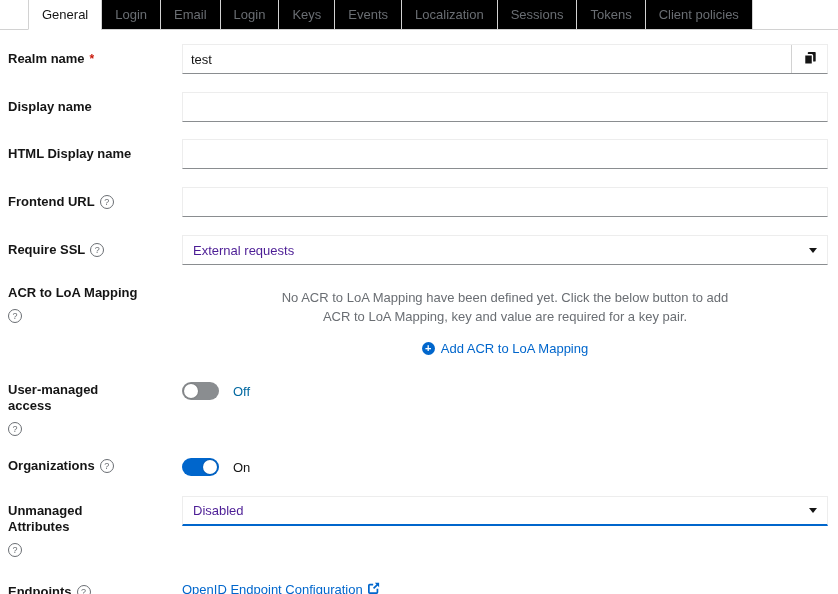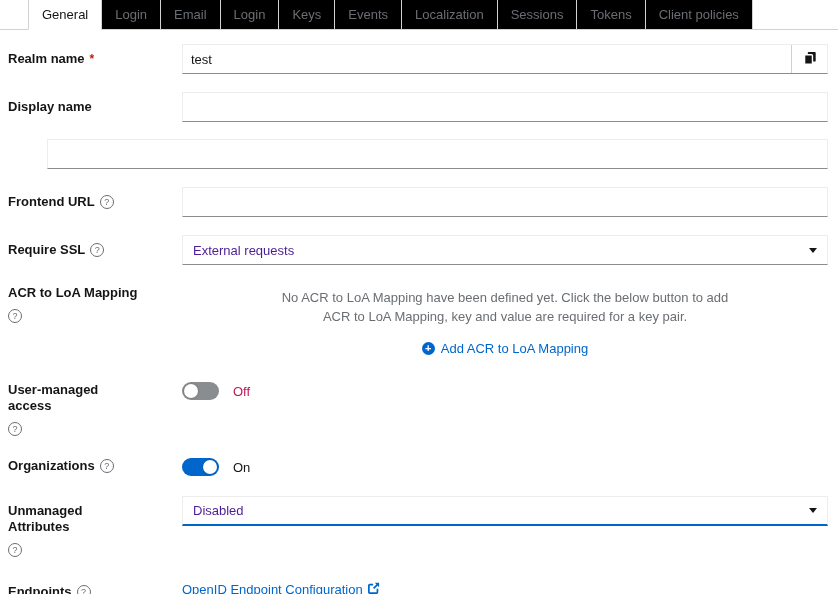--- a/index.html
+++ b/index.html
@@ -61,21 +61,21 @@
     font-size:11px; line-height:13px; text-align:center; font-weight:bold; flex:none; }
 
   
   .switch-row { display:flex; align-items:center; gap:14px; padding-top:2px; }
   .switch { width:37px; height:18px; border-radius:9px; position:relative; cursor:pointer; flex:none; }
   .switch .knob { width:14px; height:14px; border-radius:50%; background:#fff; position:absolute; top:2px;
     box-shadow:0 0 2px rgba(0,0,0,.3); }
   .switch.off { background:#8a8d90; } .switch.off .knob { left:2px; }
   .switch.on  { background:#0066cc; } .switch.on  .knob { right:2px; }
   .switch-state { font-size:13px; }
-  .switch-state.off { color:#be185d; }
+  .switch-state.off { color:#0369a1; }
   .switch-state.on { color:#151515; }
 
   
   .endpoint-link { display:flex; align-items:center; gap:5px; color:#0066cc; font-size:13px;
     line-height:20px; cursor:pointer; text-decoration:none; }
 
   
   .mb18 { margin-bottom:18px; } .mb17 { margin-bottom:17px; }
   .mb24 { margin-bottom:24px; } .mb20 { margin-bottom:20px; } .mb23 { margin-bottom:23px; }
 </style>
@@ -124,20 +124,23 @@
   <div class="row mb17">
     <div class="label-col pad">
       <span>Display name</span>
     </div>
     <div class="control">
       <input class="text-input" type="text" value="" style="">
     </div>
   </div>
 
   <div class="row mb18">
+    <div class="label-col pad">
+      <span>HTML Display name</span>
+    </div>
     <div class="control">
       <input class="text-input" type="text" value="" style="">
     </div>
   </div>
 
   <div class="row mb18">
     <div class="label-col pad">
       <span>Frontend URL</span>
       <span class="help-icon">?</span>
     </div>

